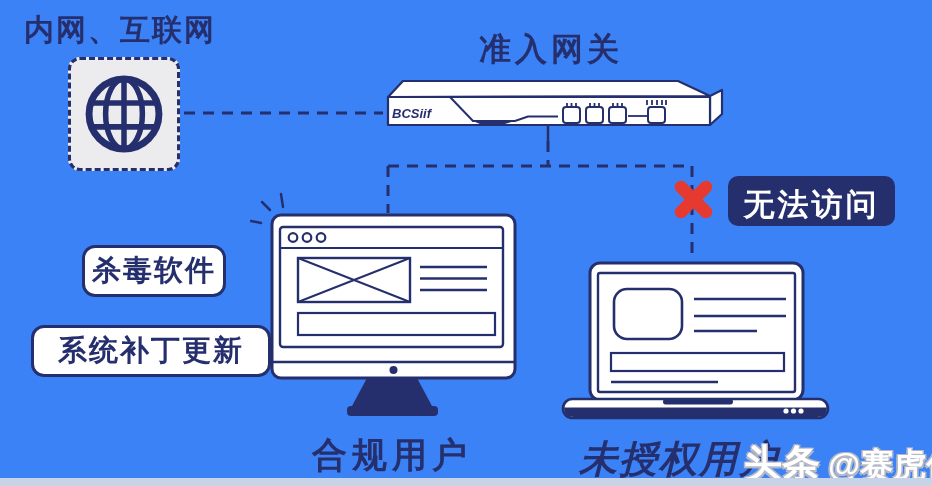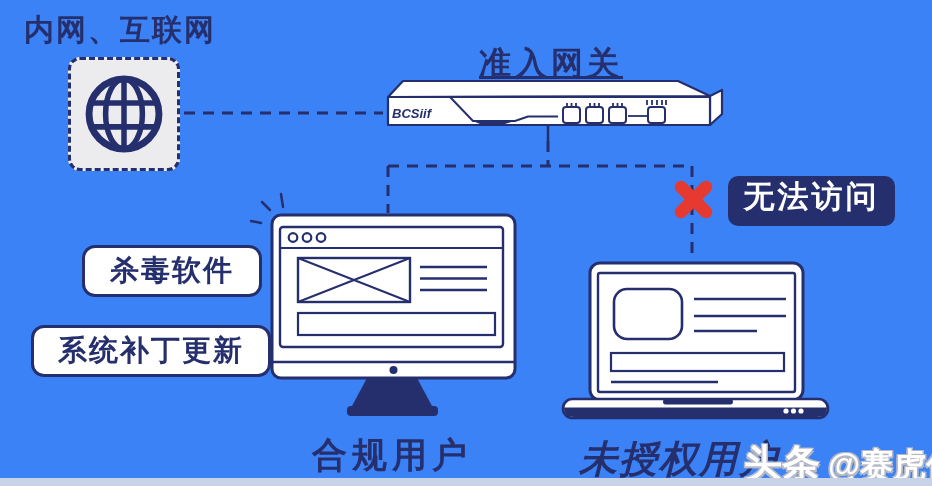--- a/index.html
+++ b/index.html
@@ -12,43 +12,43 @@
   .bottom-strip{
     position:absolute; left:0; bottom:0; width:932px; height:8px;
     background:#c9d3e8;
   }
   .navy-text{ color:#262f6d; }
   .title-internet{
     position:absolute; left:24px; top:10px;
     font-size:30px; font-weight:700; letter-spacing:2px;
   }
   .title-gateway{
-    position:absolute; left:479px; top:42px;
-    font-size:32px; font-weight:600; letter-spacing:4px;text-decoration:underline;
+    position:absolute; left:479px; top:28px;
+    font-size:32px; font-weight:600; letter-spacing:4px;
   }
   .globe-box{
     position:absolute; left:68px; top:57px; width:112px; height:114px;
     background:#ececef; border:3.5px dashed #262f6d; border-radius:12px;
     display:flex; align-items:center; justify-content:center;
   }
   .overlay-svg{ position:absolute; left:0; top:0; }
   .gateway-svg{ position:absolute; left:385px; top:78px; }
   .badge-denied{
     position:absolute; left:728px; top:176px; width:167px; height:50px;
     background:#252f6e; border-radius:10px;
-    display:flex; align-items:flex-start; justify-content:center;
+    display:flex; align-items:flex-end; justify-content:center;
     color:#ffffff; font-size:31px; font-weight:700; letter-spacing:3px;
   }
   .req-box{
     position:absolute; background:#ffffff;
     border:3px solid #262f6d; border-radius:13px;
     display:flex; align-items:center; justify-content:center;
     font-size:29px; font-weight:600; letter-spacing:2px;
   }
-  .req-antivirus{ left:82px; top:245px; width:180px; height:52px; }
+  .req-antivirus{ left:82px; top:245px; width:144px; height:52px; }
   .req-patch{ left:22px; top:325px; width:240px; height:52px;margin-left:9px; }
   .monitor-svg{ position:absolute; left:250px; top:185px; }
   .laptop-svg{ position:absolute; left:555px; top:255px; }
   .label-compliant{
     position:absolute; left:312px; top:432px;
     font-size:35px; font-weight:700; letter-spacing:5px;text-align:center;
   }
   .label-unauthorized{
     position:absolute; left:579px; top:434px;
     font-size:38px; font-weight:700; letter-spacing:2px;font-style:italic;

